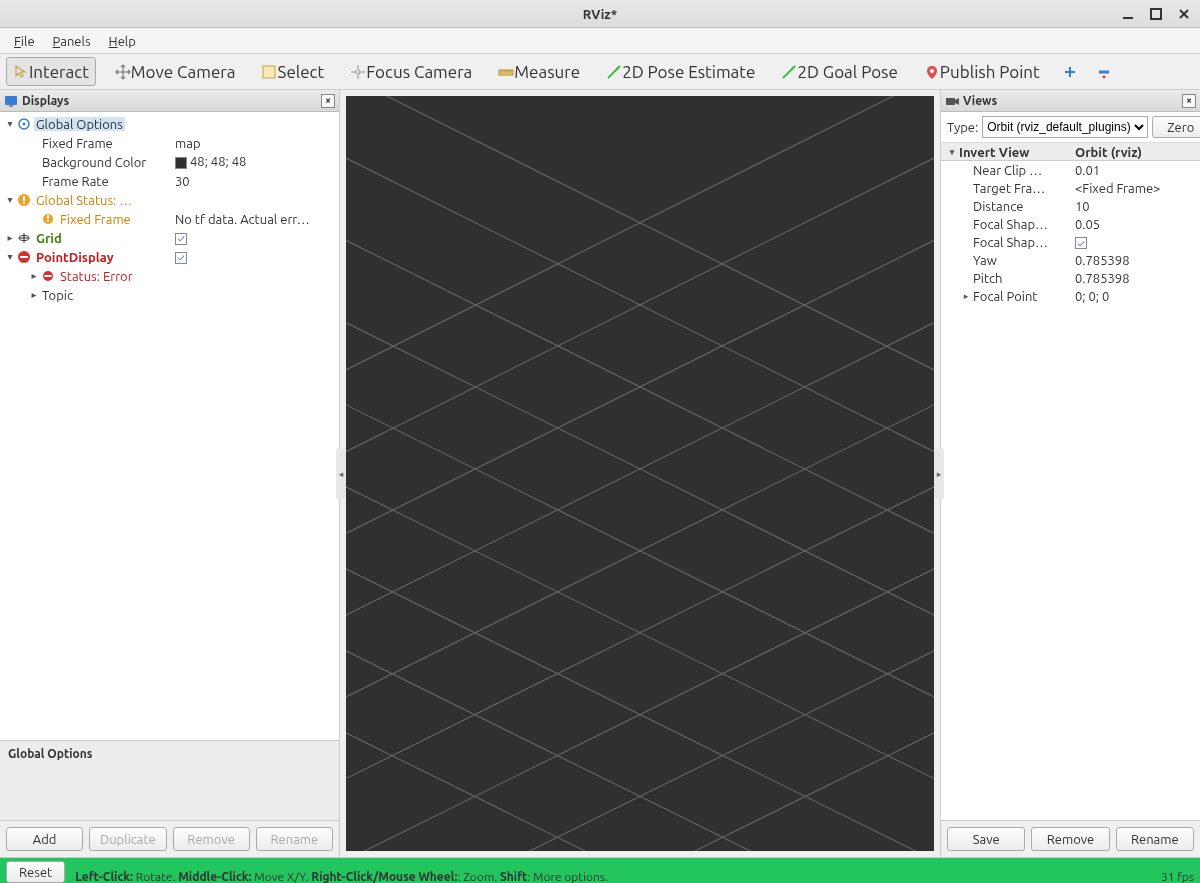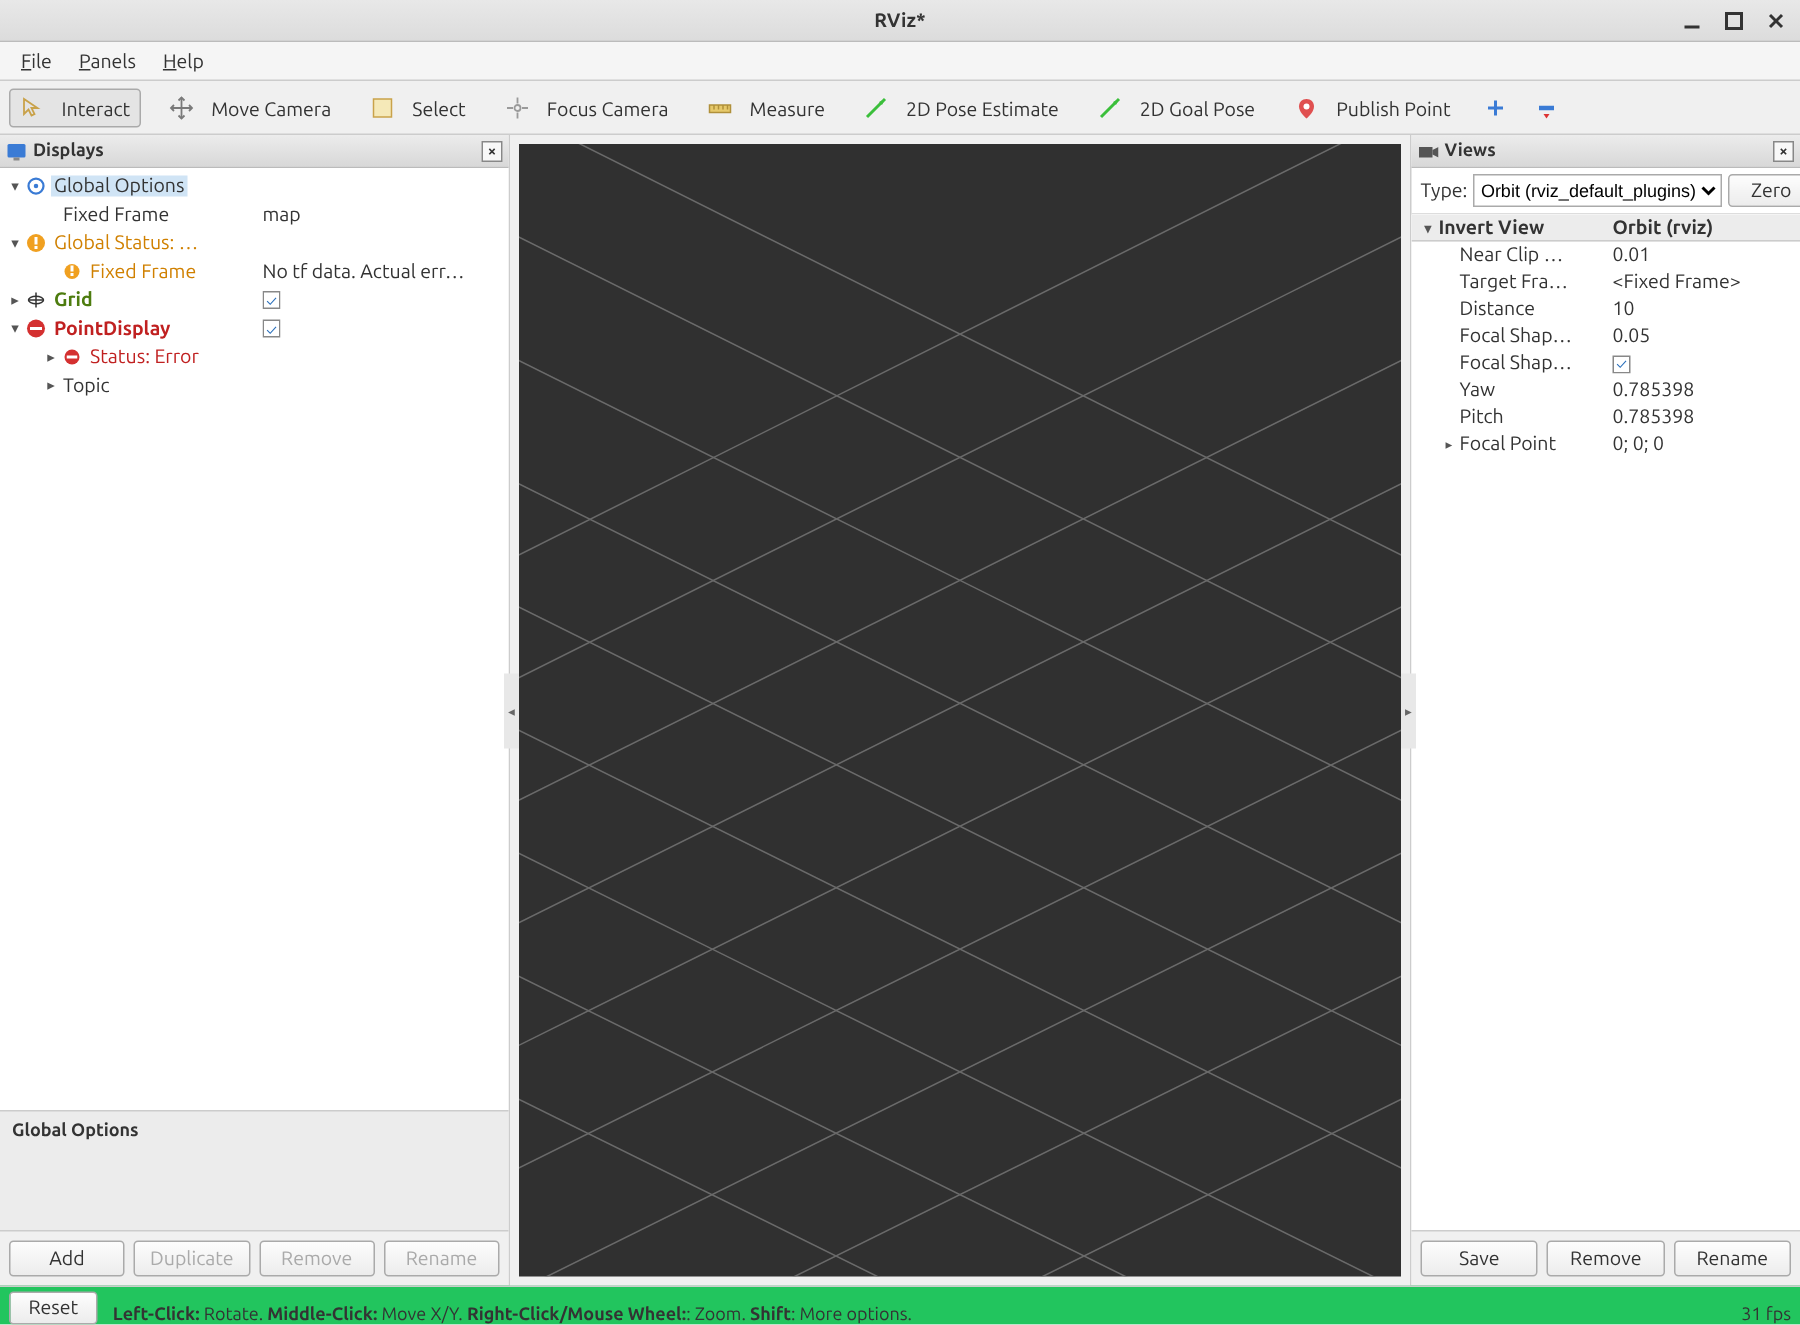--- a/index.html
+++ b/index.html
@@ -59,27 +59,27 @@
   height: 36px;
   background: #f0f0f0;
   border-bottom: 1px solid #ccc;
   display: flex;
   align-items: center;
   padding: 0 6px;
   gap: 12px;
 }
 .tool-btn {
   display: flex;
-  align-items: flex-end;
-  gap: 12px;
+  align-items: center;
+  gap: 0;
   padding: 4px 6px;
   border: 1px solid transparent;
   border-radius: 3px;
   cursor: default;
-  font-size: 13px;
+  font-size: 17px;
 }
 .tool-btn.active {
   border: 1px solid #aaa;
   background: #e4e4e4;
 }
 .tool-icon { width: 16px; height: 16px; display:inline-flex; align-items:center; justify-content:center;}
 
 
 .main-area {
   flex: 1;
@@ -441,20 +441,28 @@
             <svg width="14" height="14">
               <circle cx="7" cy="7" r="5" fill="none" stroke="#3a7bd5" stroke-width="1.5"></circle>
               <circle cx="7" cy="7" r="1.5" fill="#3a7bd5"></circle>
             </svg>
           </span>
         <span class="label">Global Options</span>
       </div>
       <div class="tree-row tree-wrap" style="padding-left:40px">
         <span class="label">Fixed Frame</span>
         <span class="tree-col2">map</span>
+      </div>
+      <div class="tree-row tree-wrap" style="padding-left:40px">
+        <span class="label">Background Color</span>
+        <span class="tree-col2"><span class="swatch" id="bg-swatch" style="background: rgb(48, 48, 48);"></span><span>48; 48; 48</span></span>
+      </div>
+      <div class="tree-row tree-wrap" style="padding-left:40px">
+        <span class="label">Frame Rate</span>
+        <span class="tree-col2">30</span>
       </div>
 
       <div class="tree-row tree-wrap">
         <span class="arrow">▾</span>
         <span class="icon">
             <svg width="14" height="14">
               <circle cx="7" cy="7" r="6" fill="#f0a020"></circle>
               <rect x="6" y="3" width="2" height="5" fill="#fff"></rect>
               <rect x="6" y="9" width="2" height="2" fill="#fff"></rect>
             </svg>

